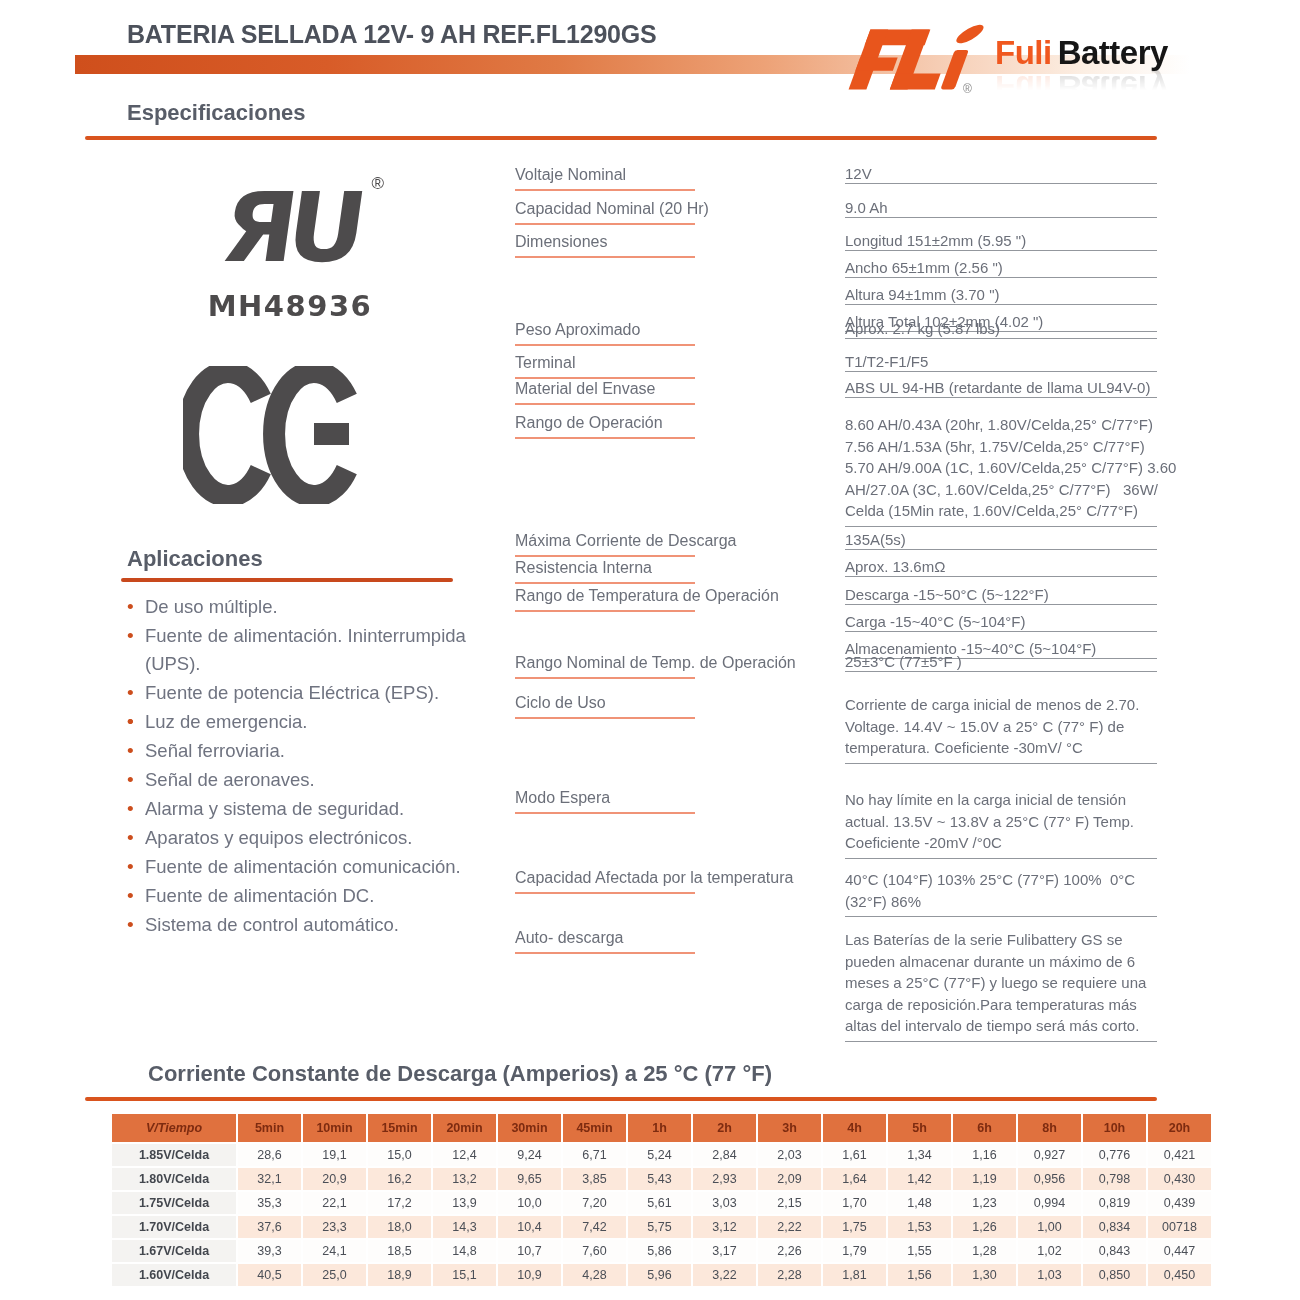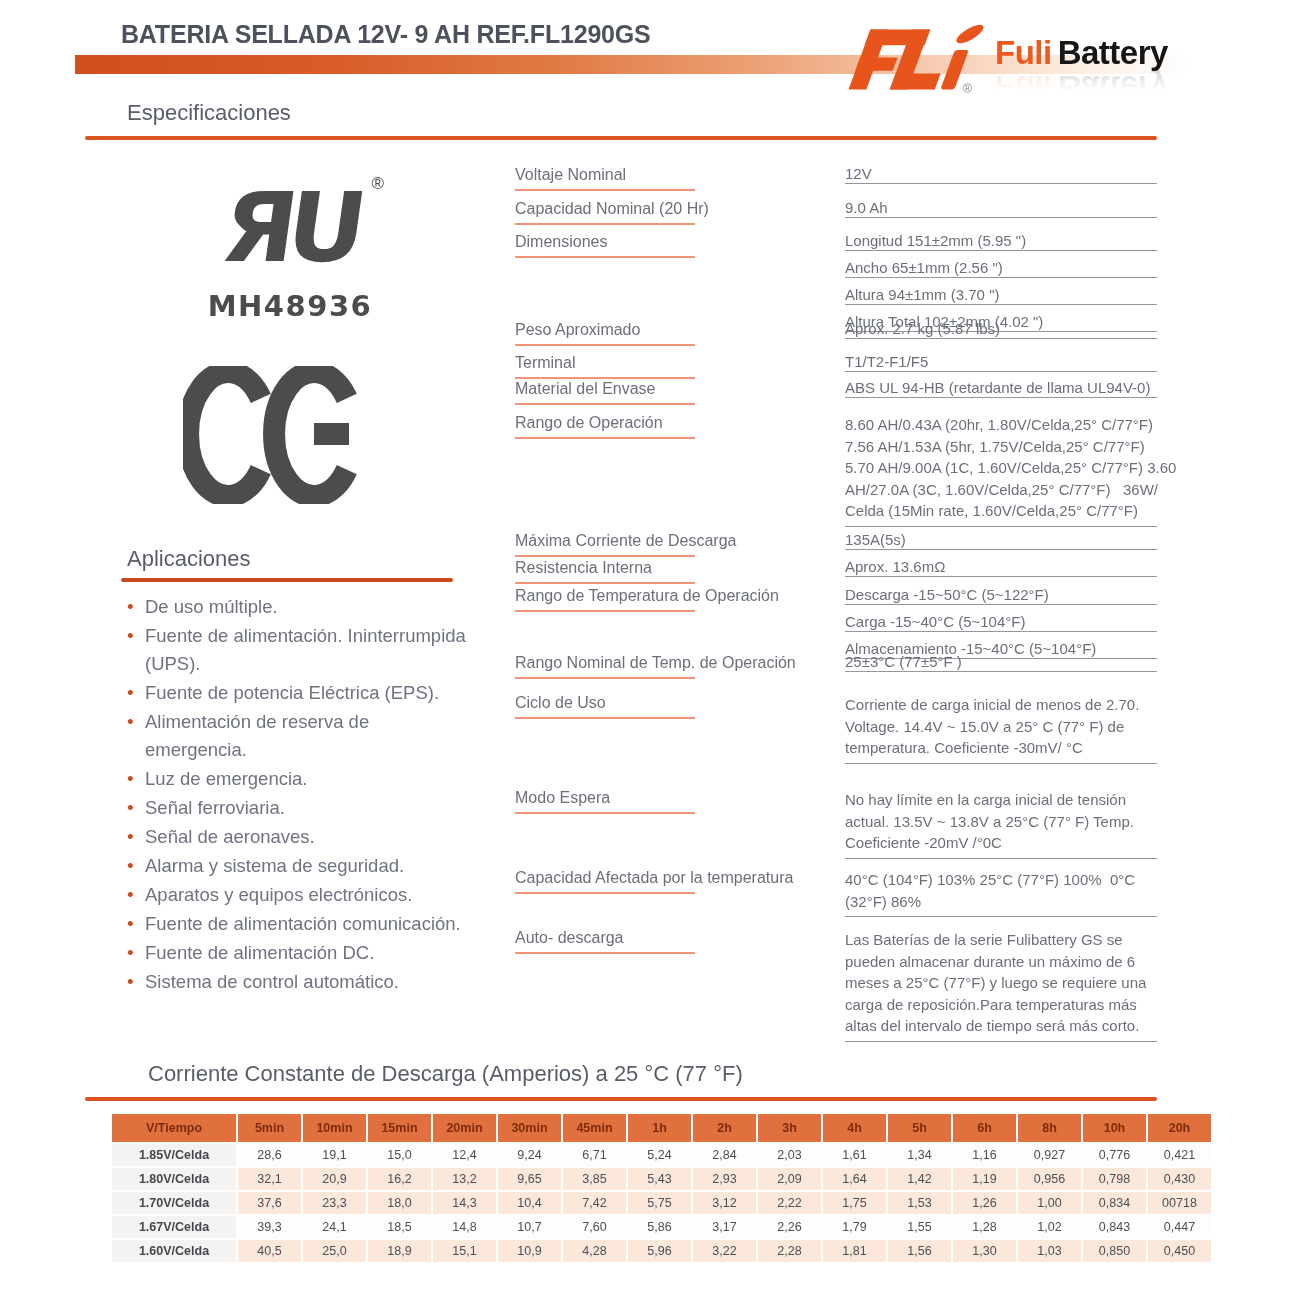--- a/index.html
+++ b/index.html
@@ -1,40 +1,40 @@
 <!DOCTYPE html>
 <html><head>
 <meta charset="utf-8">
 <style>
   html,body{margin:0;padding:0;background:#fff;}
   .page{position:relative;width:1300px;height:1300px;background:#fff;overflow:hidden;
         font-family:"Liberation Sans",sans-serif;color:#6b6f79;}
 
   
-  .doc-title{position:absolute;left:121px;top:20px;font-size:25px;font-weight:700;
+  .doc-title{position:absolute;left:127px;top:20px;font-size:25px;font-weight:700;
              color:#4c515b;letter-spacing:-0.2px;white-space:nowrap;}
   .accent-bar{position:absolute;left:75px;top:55px;width:1150px;height:19px;
               background:linear-gradient(90deg,#cf4f1c 0%,#d85c28 22%,#e07a45 42%,
                          #eda277 60%,#f6cdb4 75%,#fcefe4 88%,#ffffff 97%);}
   .logo{position:absolute;left:845px;top:16px;width:400px;height:100px;}
   .logo-mark{position:absolute;left:0;top:2px;}
   .logo-reg{position:absolute;left:118px;top:66px;font-size:12px;color:#8a8a8a;}
   .brand{position:absolute;left:150px;top:18px;font-size:33px;font-weight:700;
          letter-spacing:-0.5px;white-space:nowrap;}
   .brand .orange{color:#f0581f;}
   .brand .black{color:#161616;margin-left:6px;}
   .brand-reflection{position:absolute;left:150px;top:52px;font-size:33px;font-weight:700;
          letter-spacing:-0.5px;white-space:nowrap;transform:scaleY(-1);opacity:.22;
          -webkit-mask-image:linear-gradient(to bottom,transparent 40%,rgba(0,0,0,.85) 100%);
          mask-image:linear-gradient(to bottom,transparent 40%,rgba(0,0,0,.85) 100%);}
   .brand-reflection .orange{color:#f0581f;}
   .brand-reflection .black{color:#161616;margin-left:6px;}
 
   
-  .sec-heading{position:absolute;font-size:22px;font-weight:400;color:#585d68;white-space:nowrap;}
+  .sec-heading{position:absolute;font-size:22px;font-weight:700;color:#585d68;white-space:nowrap;}
   .h-espec{left:127px;top:100px;}
   .rule{position:absolute;background:#d9541e;border-radius:2px;}
   .rule-espec{left:85px;top:136px;width:1072px;height:3.5px;}
   .h-tabla{left:148px;top:1061px;}
   .rule-tabla{left:85px;top:1097px;width:1072px;height:3.5px;}
   .h-aplic{left:127px;top:546px;}
   .rule-aplic{left:121px;top:578px;width:332px;height:3.5px;background:#c8491d;}
 
   
   .ul-block{position:absolute;left:190px;top:178px;width:200px;text-align:center;}
@@ -60,21 +60,21 @@
   .spec-values{position:absolute;left:330px;top:0;width:312px;font-size:15px;color:#6b6f79;}
   .spec-line{white-space:nowrap;line-height:15px;padding-bottom:2px;margin-bottom:9px;
              border-bottom:1.6px solid #93979d;}
   .spec-values.para{border-bottom:1.6px solid #93979d;padding-bottom:4px;}
   .spec-values.para .spec-line{border-bottom:none;padding-bottom:0;margin-bottom:0;line-height:21.5px;}
 
   
   .disch-table{position:absolute;left:110px;top:1112px;border-collapse:separate;border-spacing:2.5px;}
   .disch-table th{background:#e0713e;color:#7d2b10;font-weight:700;font-size:12.5px;
                   height:28px;text-align:center;padding:0 2px;}
-  .disch-table th:first-child{width:120px;}
+  .disch-table th:first-child{width:120px;font-style:italic;}
   .disch-table th{width:59px;}
   .disch-table td{height:22px;text-align:center;font-size:12.5px;padding:0 2px;color:#4b4f57;}
   .disch-table td.row-label{background:#f4f3f1;font-weight:700;color:#43474e;}
   .disch-table tr:not(.alt) td.val{background:#fefdfc;}
   .disch-table tr.alt td.val{background:#fce8db;}
 </style>
 </head>
 <body>
 
 <div class="page">
@@ -118,21 +118,21 @@
       <path d="M 131 68 H 166"></path>
     </g>
   </svg>
 
   <div class="sec-heading h-aplic">Aplicaciones</div>
   <div class="rule rule-aplic"></div>
   <ul class="app-list">
       <li><span class="bullet">•</span><span>De uso múltiple.</span></li>
       <li><span class="bullet">•</span><span>Fuente de alimentación. Ininterrumpida (UPS).</span></li>
       <li><span class="bullet">•</span><span>Fuente de potencia Eléctrica (EPS).</span></li>
-      <li><span class="bullet">•</span><span>Alimentación de reserva de emergencia.</span></li>
+      <li><span class="bullet">•</span></li>
       <li><span class="bullet">•</span><span>Luz de emergencia.</span></li>
       <li><span class="bullet">•</span><span>Señal ferroviaria.</span></li>
       <li><span class="bullet">•</span><span>Señal de aeronaves.</span></li>
       <li><span class="bullet">•</span><span>Alarma y sistema de seguridad.</span></li>
       <li><span class="bullet">•</span><span>Aparatos y equipos electrónicos.</span></li>
       <li><span class="bullet">•</span><span>Fuente de alimentación comunicación.</span></li>
       <li><span class="bullet">•</span><span>Fuente de alimentación DC.</span></li>
       <li><span class="bullet">•</span><span>Sistema de control automático.</span></li>
     </ul>
 
@@ -300,20 +300,38 @@
           <td class="val">5,43</td>
           <td class="val">2,93</td>
           <td class="val">2,09</td>
           <td class="val">1,64</td>
           <td class="val">1,42</td>
           <td class="val">1,19</td>
           <td class="val">0,956</td>
           <td class="val">0,798</td>
           <td class="val">0,430</td>
         </tr>
+        <tr>
+          <td class="row-label">1.75V/Celda</td>
+          <td class="val">35,3</td>
+          <td class="val">22,1</td>
+          <td class="val">17,2</td>
+          <td class="val">13,9</td>
+          <td class="val">10,0</td>
+          <td class="val">7,20</td>
+          <td class="val">5,61</td>
+          <td class="val">3,03</td>
+          <td class="val">2,15</td>
+          <td class="val">1,70</td>
+          <td class="val">1,48</td>
+          <td class="val">1,23</td>
+          <td class="val">0,994</td>
+          <td class="val">0,819</td>
+          <td class="val">0,439</td>
+        </tr>
         <tr class="alt">
           <td class="row-label">1.70V/Celda</td>
           <td class="val">37,6</td>
           <td class="val">23,3</td>
           <td class="val">18,0</td>
           <td class="val">14,3</td>
           <td class="val">10,4</td>
           <td class="val">7,42</td>
           <td class="val">5,75</td>
           <td class="val">3,12</td>

